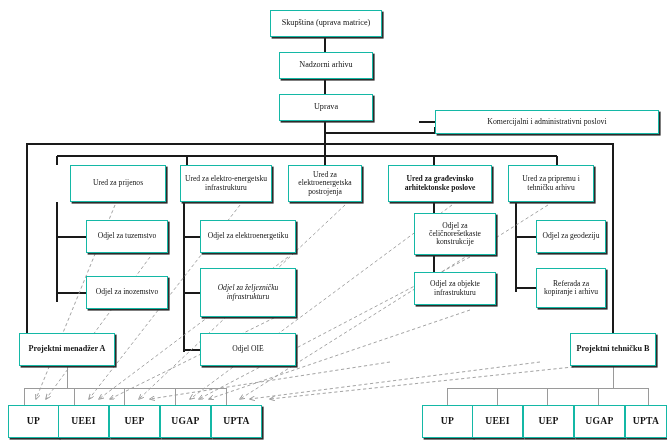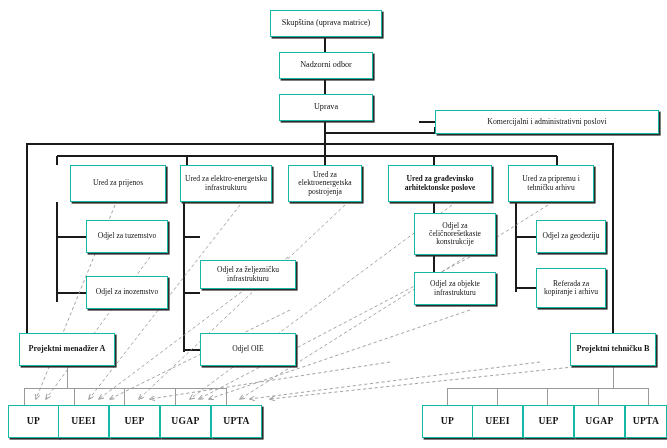--- a/index.html
+++ b/index.html
@@ -138,21 +138,21 @@
         <path d="M0,0 L6,2.6 L0,5.2" fill="none" stroke="#8f8f8f" stroke-width="0.9"></path>
       </marker>
     </defs>
   </svg>
 
   <div class="node t-top" style="left:270px;top:10px;width:112px;height:27px;">
     <span>Skupština (uprava matrice)</span>
   </div>
 
   <div class="node t-top" style="left:279px;top:52px;width:94px;height:27px;">
-    <span>Nadzorni odbor</span>
+    <span>Nadzorni arhivu</span>
   </div>
 
   <div class="node t-top" style="left:279px;top:94px;width:94px;height:27px;">
     <span>Uprava</span>
   </div>
 
   <div class="node t-comm" style="left:435px;top:110px;width:224px;height:24px;">
     <span>Komercijalni i administrativni poslovi</span>
   </div>
 
@@ -177,22 +177,25 @@
   </div>
 
   <div class="node t-dept" style="left:86px;top:220px;width:82px;height:33px;">
     <span>Odjel za tuzemstvo</span>
   </div>
 
   <div class="node t-dept" style="left:86px;top:276px;width:82px;height:33px;">
     <span>Odjel za inozemstvo</span>
   </div>
 
-
-  <div class="node t-dept" style="left:200px;top:260px;width:96px;height:29px;">
+  <div class="node t-dept" style="left:200px;top:220px;width:96px;height:33px;">
+    <span>Odjel za elektroenergetiku</span>
+  </div>
+
+  <div class="node t-dept" style="left:200px;top:268px;width:96px;height:49px;font-style:italic;">
     <span>Odjel za željezničku infrastrukturu</span>
   </div>
 
   <div class="node t-dept" style="left:200px;top:333px;width:96px;height:33px;">
     <span>Odjel OIE</span>
   </div>
 
   <div class="node t-dept" style="left:414px;top:213px;width:82px;height:42px;">
     <span>Odjel za čeličnorešetkaste konstrukcije</span>
   </div>

